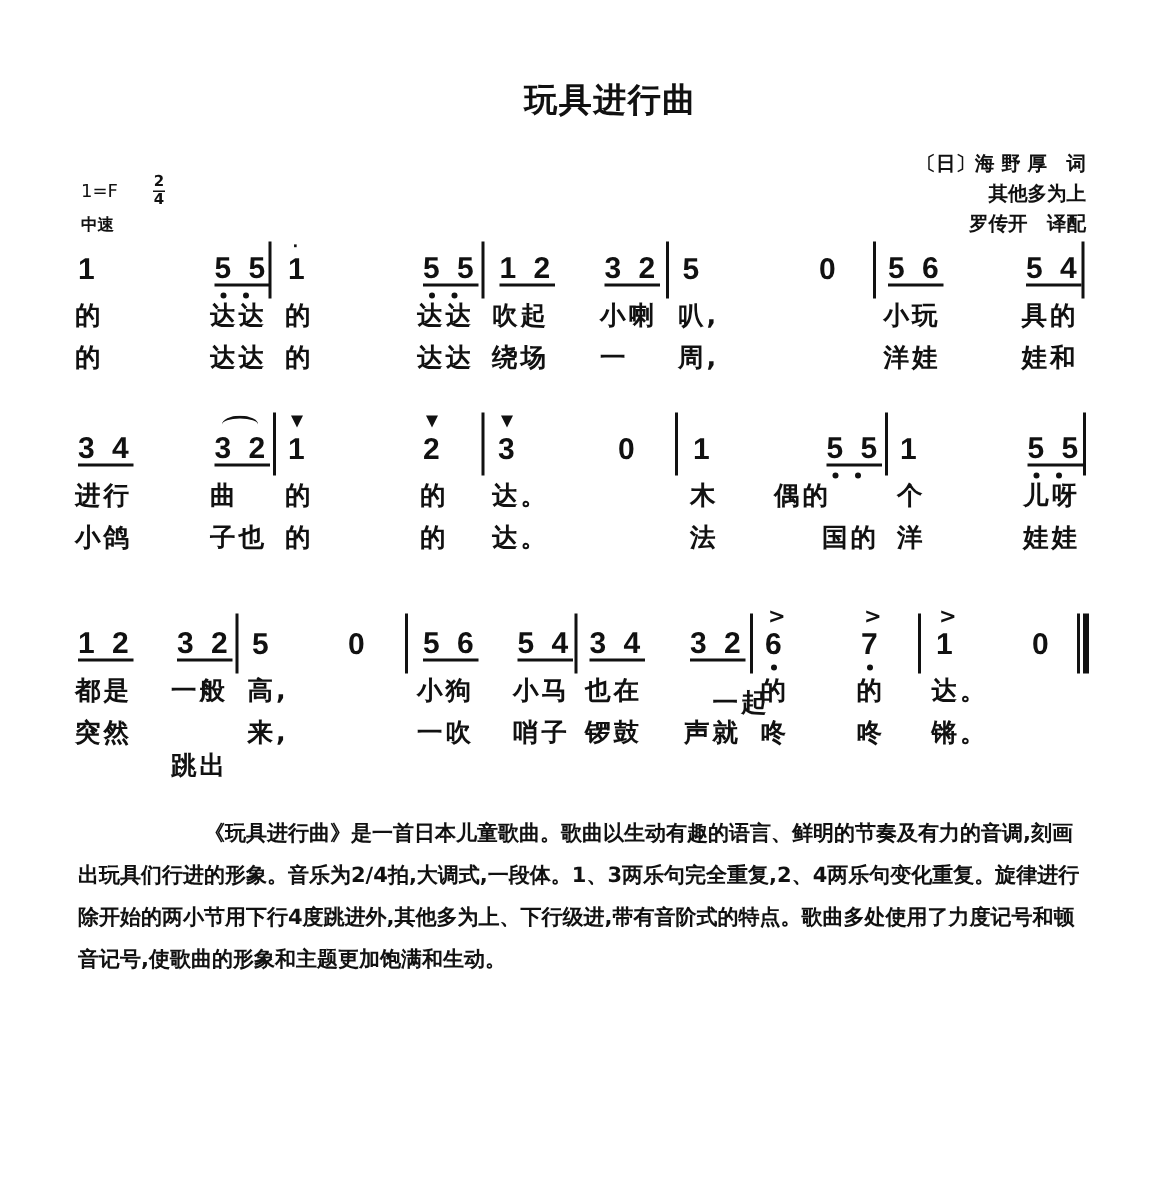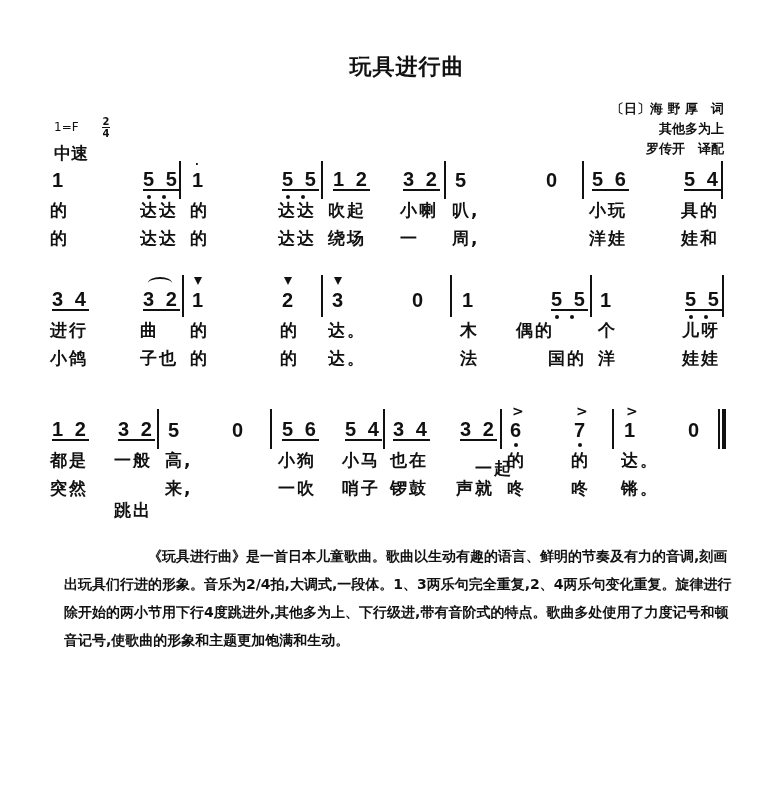--- a/index.html
+++ b/index.html
@@ -7,37 +7,37 @@
     width: 772px; height: 788px; position: relative; overflow: hidden;
     font-family: "DejaVu Sans", "Liberation Sans", sans-serif; color: #111;
   }
   .abs { position: absolute; }
   .title {
     left: 0; width: 772px; top: 52px; text-align: center;
     font-size: 22px; font-weight: bold; letter-spacing: 1px; padding-left: 21px;
   }
   .credit { right: 48px; font-size: 13px; font-weight: bold; text-align: right; }
   .key { left: 54px; top: 120px; font-size: 12px; font-weight: normal; }
-  .tempo { left: 54px; top: 142px; font-size: 17px; font-weight: bold; }
+  .tempo { left: 54px; top: 142px; font-size: 11px; font-weight: bold; }
   .timesig {
     left: 102px; top: 116px; font-size: 10px; font-weight: bold;
     display: flex; flex-direction: column; align-items: center; line-height: 11px;
   }
   .row { left: 0; width: 772px; }
   .cell { position: absolute; font-weight: bold; }
   .note { font-family: "Liberation Sans", sans-serif; font-size: 20px; font-weight: bold; letter-spacing: 3px; }
   .note.ul { border-bottom: 2px solid #111; padding-bottom: 0; line-height: 20px; }
   .lyr { font-size: 17px; font-weight: bold; letter-spacing: 2px; }
   .bar { position: absolute; width: 2px; background: #111; }
   .dot-above { position: absolute; font-size: 10px; font-weight: bold; }
   .dot-below { position: absolute; width: 4px; height: 4px; background: #111; border-radius: 50%; }
   .stacc { position: absolute; width: 0; height: 0; border-left: 4px solid transparent; border-right: 4px solid transparent; border-top: 8px solid #111; }
   .accent { position: absolute; font-size: 14px; font-weight: bold; font-family: "DejaVu Sans", sans-serif; }
   .slur { position: absolute; width: 24px; height: 10px; border-top: 2px solid #111; border-radius: 50% 50% 0 0; }
-  .para { left: 52px; width: 672px; font-size: 14px; font-weight: bold; line-height: 28px; margin-left: 12px; }
+  .para { left: 52px; width: 672px; font-size: 14px; font-weight: bold; line-height: 28px; }
   .para p { margin: 0; text-indent: 2em; }
   .para p.first { text-indent: 6em; }
 </style>
 </head>
 <body>
 
 <div class="abs title">玩具进行曲</div>
 
 <div class="abs credit" style="top:100px;">〔日〕海 野 厚　词</div>
 <div class="abs credit" style="top:120px;">其他多为上</div>

